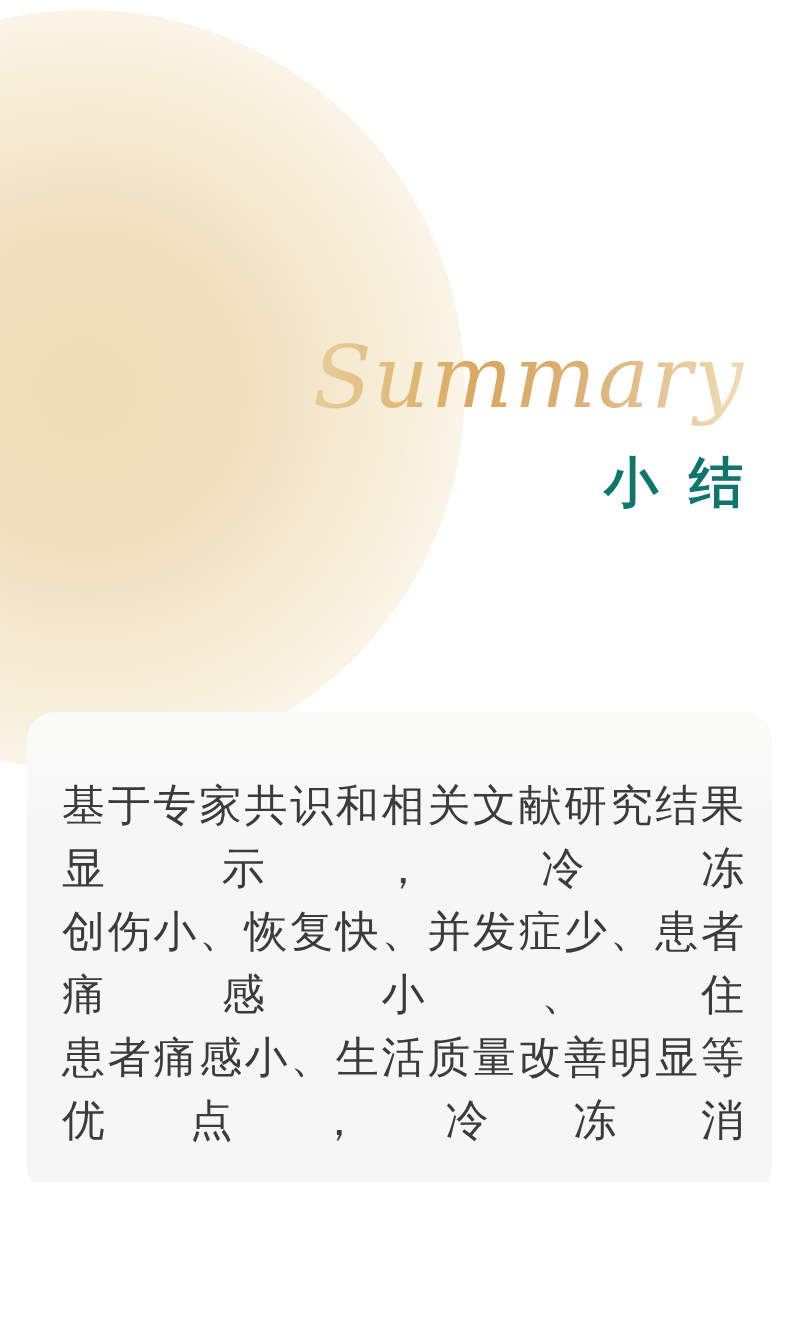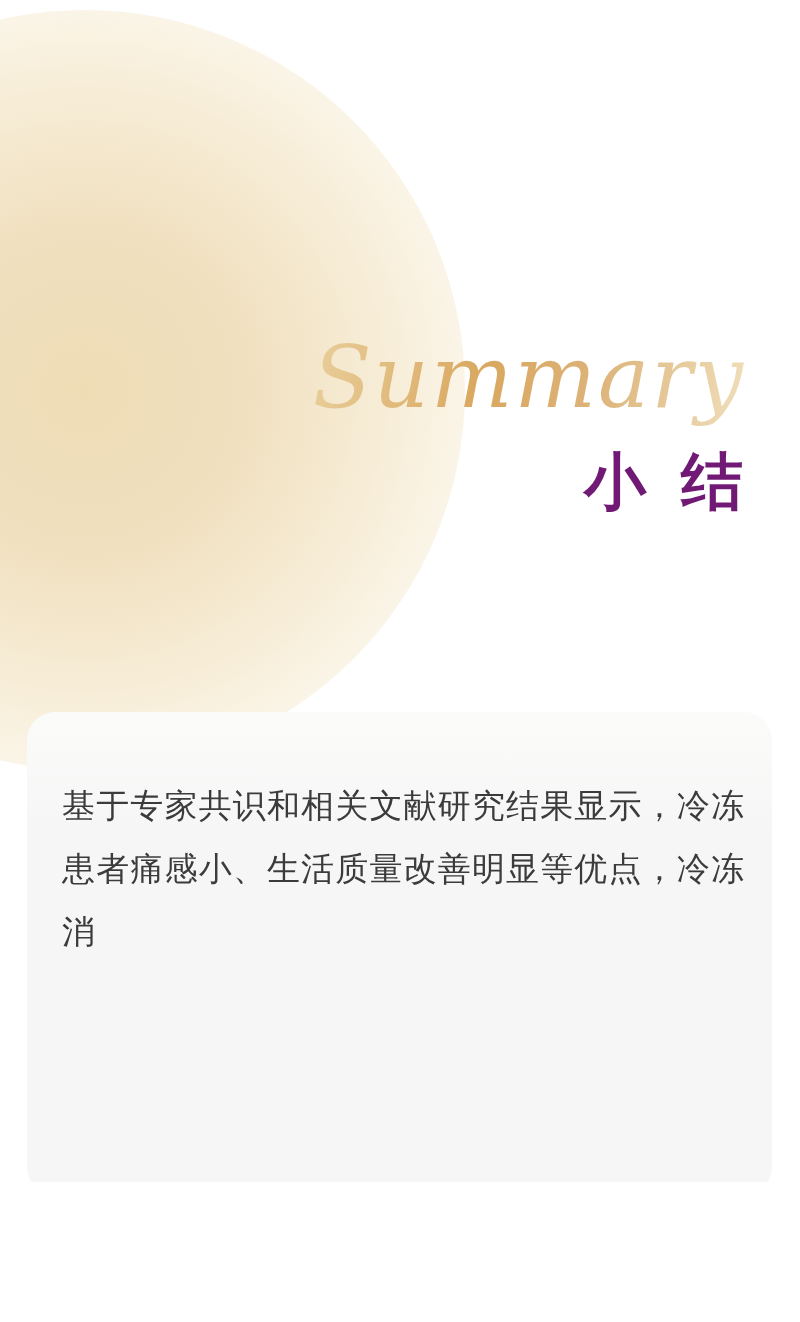--- a/index.html
+++ b/index.html
@@ -45,45 +45,46 @@
     line-height: 118px;
     letter-spacing: 2px;
     background: linear-gradient(100deg, #e9cf9c 0%, #d9a75f 40%, #ddb379 65%, #f0e0bc 100%);
     -webkit-background-clip: text;
     background-clip: text;
     color: #d9a75f;
     -webkit-text-fill-color: transparent;
   }
   .title-zh {
     margin-top: 6px;
-    font-size: 62px;
+    font-size: 54px;
     line-height: 80px;
     font-weight: bold;
     letter-spacing: 2px;
     word-spacing: 0.15em;
-    color: #701a75;
+    color: #0f766e;
     font-family: "DejaVu Serif", "Liberation Serif", serif;
   }
 
   
   .summary-card {
     position: absolute;
     left: 27px;
     top: 712px;
     width: 745px;
     height: 483px;
     border-radius: 28px;
     background: linear-gradient(180deg, #fbfbfa 0%, #f6f6f6 25%, #f6f6f6 100%);
   }
   .paragraph {
     padding: 62px 27px 0 35px;
-    font-size: 33px;
+    font-size: 43px;
     line-height: 63px;
     letter-spacing: 1px;
     color: #3b3b3b;
+    font-family: Liberation Serif, serif;
   }
   .para-line {
     text-align: justify;
     text-align-last: justify;
     -moz-text-align-last: justify;
   }
   .para-line.last {
     text-align-last: left;
     -moz-text-align-last: left;
   }
@@ -96,17 +97,18 @@
   <div class="blob"></div>
 
   <div class="title-block">
     <div class="title-en">Summary</div>
     <div class="title-zh">小 结</div>
   </div>
 
   <div class="summary-card">
     <div class="paragraph">
       <div class="para-line">基于专家共识和相关文献研究结果显示，冷冻</div>
+      <div class="para-line">创伤小、恢复快、并发症少、患者痛感小、住</div>
       <div class="para-line">患者痛感小、生活质量改善明显等优点，冷冻消</div>
     </div>
   </div>
 
 </div>
 
 </body></html>

